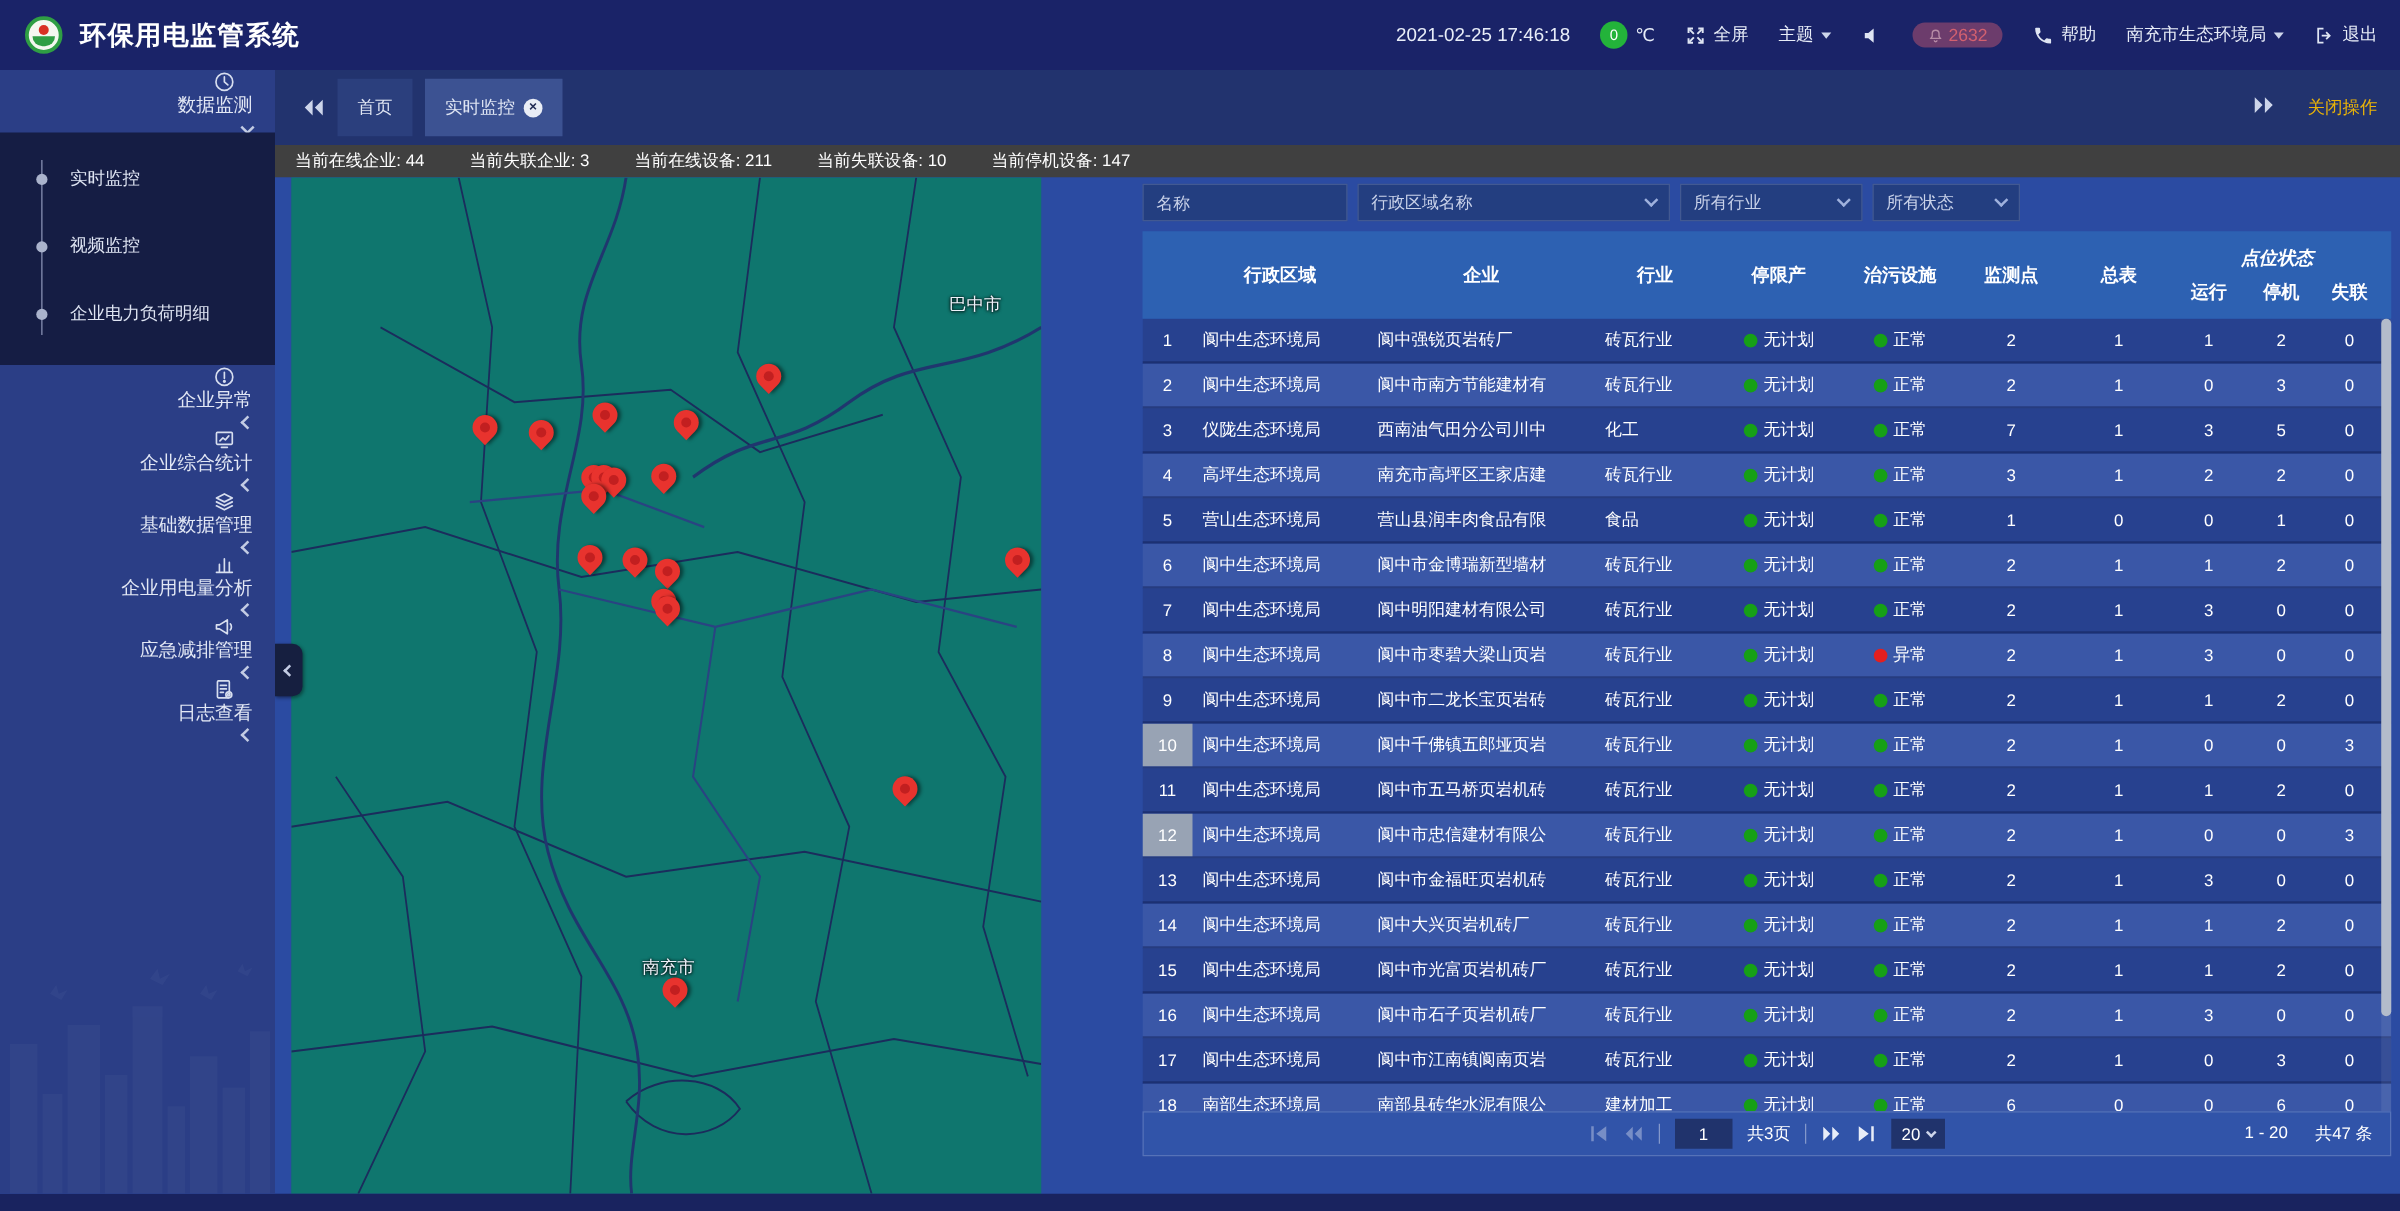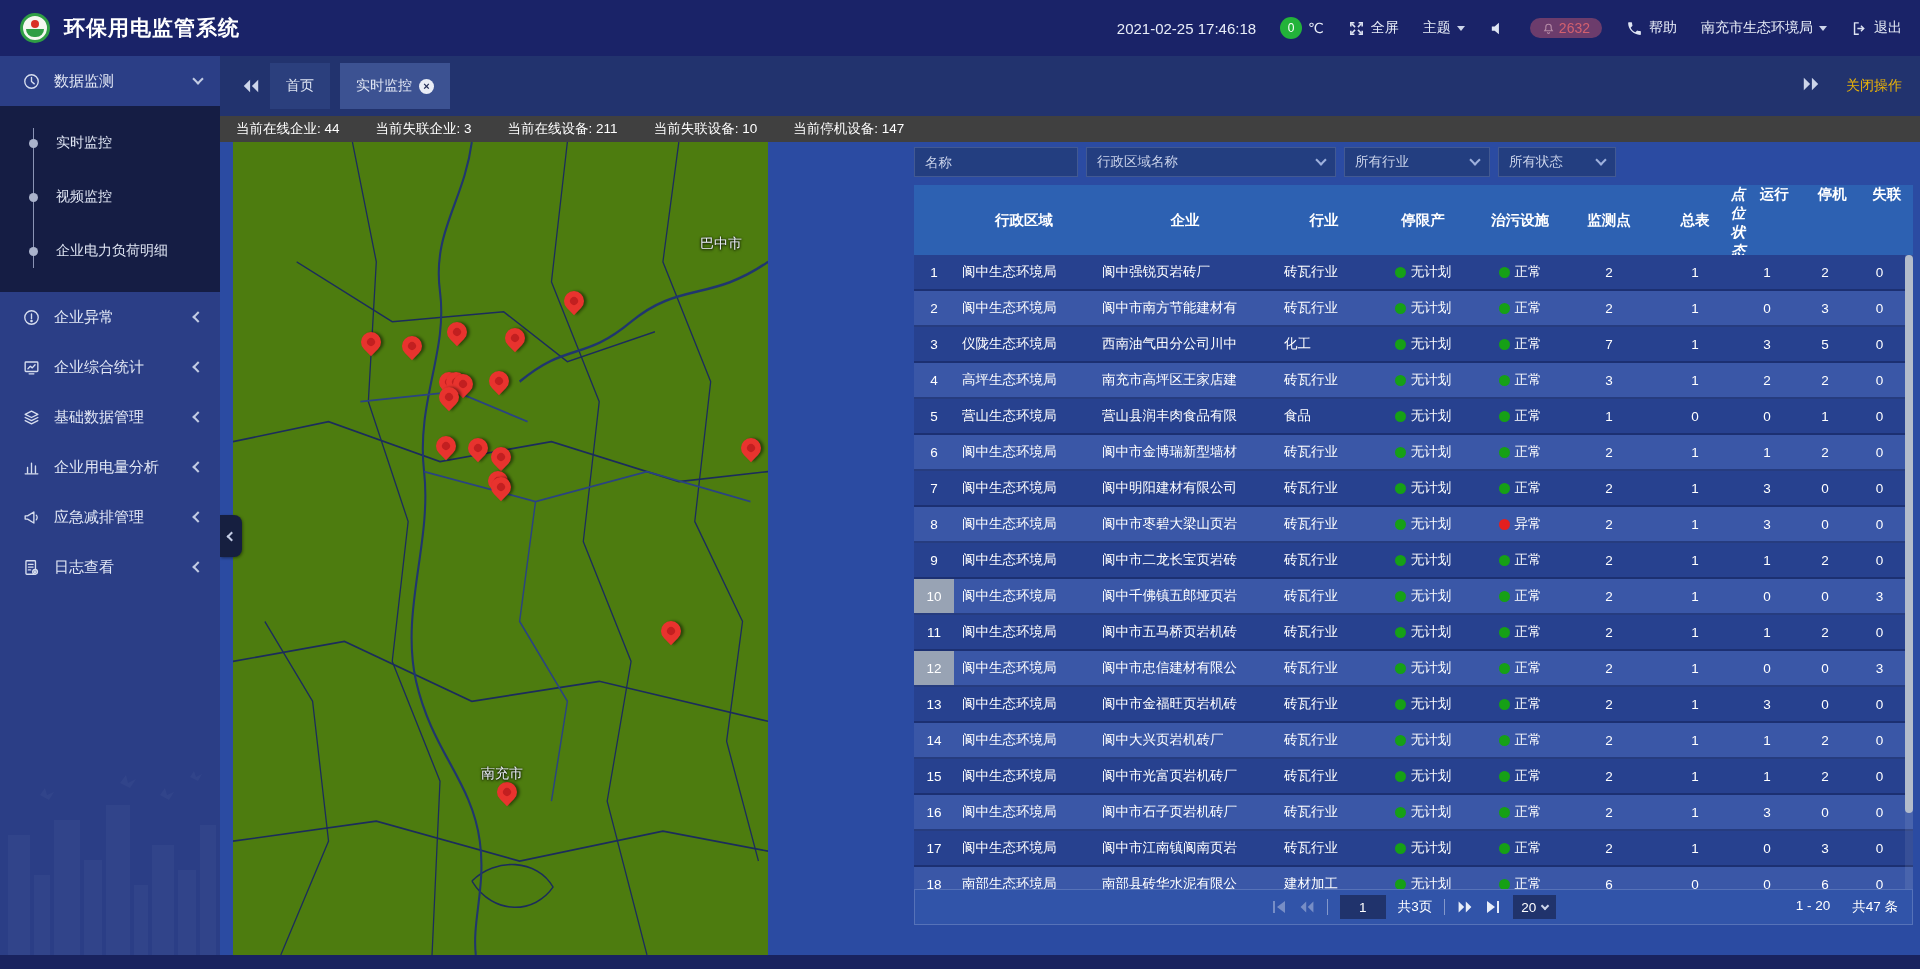--- a/index.html
+++ b/index.html
@@ -16,21 +16,21 @@
   .header-right { margin-left:auto; display:flex; align-items:center; gap:24px; padding-right:18px; font-size:14px; color:#e8edf8; }
   .header-item { display:flex; align-items:center; gap:6px; cursor:pointer; white-space:nowrap; }
   .datetime { font-size:15px; }
   .temp-badge { width:22px; height:22px; border-radius:50%; background:#23b33a; color:#fff; font-size:12px; display:flex; align-items:center; justify-content:center; }
   .bell-pill { display:flex; align-items:center; gap:4px; background:rgba(176,82,112,.55); border-radius:11px; padding:2px 12px; color:#d2606f; font-size:14px; }
   .caret { width:0; height:0; border-left:4px solid transparent; border-right:4px solid transparent; border-top:5px solid #cdd5ea; display:inline-block; }
   .hicon { width:17px; height:17px; display:block; }
 
   
   .sidebar { position:absolute; top:56px; left:0; width:220px; bottom:14px; background:#2b3e86; z-index:20; overflow:hidden; }
-  .menu-item { height:50px; display:flex; align-items:center; padding:0 18px 0 22px; font-size:15px; color:#e3e8f5; cursor:pointer; }
+  .menu-item { height:50px; display:flex; align-items:flex-end; padding:0 18px 0 22px; font-size:15px; color:#e3e8f5; cursor:pointer;flex-direction:column; }
   .menu-item .mi-icon { width:19px; height:19px; margin-right:13px; flex:0 0 auto; }
   .menu-item .mi-label { flex:1; }
   .chev { width:8px; height:8px; border-right:2px solid #c3cce4; border-bottom:2px solid #c3cce4; display:inline-block; }
   .chev.down { transform:rotate(45deg); margin-top:-4px; }
   .chev.left { transform:rotate(135deg); }
   .submenu { background:#151d44; position:relative; padding:10px 0 14px 0; }
   .submenu::before { content:""; position:absolute; left:33px; top:22px; bottom:24px; width:1px; background:#8a93b5; }
   .submenu-item { position:relative; height:54px; display:flex; align-items:center; padding-left:56px; font-size:14px; color:#dfe5f3; cursor:pointer; }
   .submenu-item::before { content:""; position:absolute; left:29px; width:9px; height:9px; border-radius:50%; background:#aab3cc; }
   .skyline { position:absolute; left:0; right:0; bottom:0; height:190px; opacity:.55; }
@@ -45,41 +45,41 @@
   .dbl-chev { width:18px; height:14px; display:block; }
 
   
   .statsbar { position:absolute; top:116px; left:220px; right:0; height:26px; display:flex; align-items:center; gap:36px; padding-left:16px; font-size:13.5px; background:#404040; }
   .stat { white-space:nowrap; }
 
   
   .content { position:absolute; top:142px; left:220px; right:0; bottom:14px; background:#2b4ba2; }
 
   
-  .map { position:absolute; left:13px; top:0; width:535px; bottom:0; background:#4d7c0f; overflow:hidden; }
+  .map { position:absolute; left:13px; top:0; width:600px; bottom:0; background:#0f766e; overflow:hidden; }
   .map svg.roads { position:absolute; inset:0; width:100%; height:100%; }
   .city-label { position:absolute; font-size:14px; color:#eef2fa; text-shadow:0 1px 3px #000, 0 0 2px #000; transform:translate(-50%,-50%); white-space:nowrap; }
   .pin { position:absolute; width:20px; height:20px; background:#e8332e; border-radius:50% 50% 50% 0; transform:rotate(-45deg); margin:-26px 0 0 -10px; box-shadow:2px 2px 3px rgba(0,0,0,.45); }
   .pin::after { content:""; position:absolute; left:6px; top:6px; width:8px; height:8px; border-radius:50%; background:#c21f20; }
 
   .collapse-handle { position:absolute; left:0; top:373px; width:22px; height:42px; background:#161f40; border-radius:0 8px 8px 0; display:flex; align-items:center; justify-content:center; cursor:pointer; z-index:5; box-shadow:1px 1px 3px rgba(0,0,0,.4); }
   .collapse-handle .chev { width:7px; height:7px; }
 
   
   .panel { position:absolute; left:694px; right:7px; top:0; height:783px; }
   .filters { position:absolute; top:5px; left:0; height:30px; display:flex; gap:8px; }
   .f-box { height:30px; background:#233e80; border:1px solid rgba(255,255,255,.14); display:flex; align-items:center; padding:0 10px; font-size:13.5px; color:#c9d2e9; cursor:pointer; }
   .f-box .sel-chev { margin-left:auto; width:8px; height:8px; border-right:2px solid #9fb1dd; border-bottom:2px solid #9fb1dd; transform:rotate(45deg); margin-top:-4px; }
   input.f-input { width:164px; height:30px; background:#233e80; border:1px solid rgba(255,255,255,.14); color:#fff; font-size:13.5px; padding:0 10px; outline:none; font-family:inherit; }
   input.f-input::placeholder { color:#c9d2e9; }
 
   .grid-cols { display:grid; grid-template-columns:40px 140px 182px 96px 102px 92px 86px 86px 58px 58px 51px; }
   .thead { position:absolute; top:43px; left:0; right:0; height:70px; background:#2d61b2; font-size:14.5px; font-weight:bold; }
   .thead .h-cell { display:flex; align-items:center; justify-content:center; height:70px; }
-  .h-group { grid-column:9 / 12; display:flex; flex-direction:row; justify-content:center; height:70px; }
+  .h-group { grid-column:9 / 12; display:flex; flex-direction:column; justify-content:center; height:70px; }
   .h-group-title { text-align:center; font-style:italic; padding-bottom:8px; }
   .h-sub { display:grid; grid-template-columns:58px 58px 51px; }
   .h-sub div { text-align:center; }
 
   .rows { position:absolute; top:113px; left:0; right:0; bottom:36px; overflow:hidden; }
   .t-row { height:36px; border-bottom:2px solid rgba(15,28,80,.45); font-size:13.5px; cursor:pointer; }
   .t-row > div { display:flex; align-items:center; height:34px; overflow:hidden; white-space:nowrap; }
   .t-row.dark { background:#27418f; }
   .t-row.light { background:#3a57a7; }
   .c-num { justify-content:center; }

